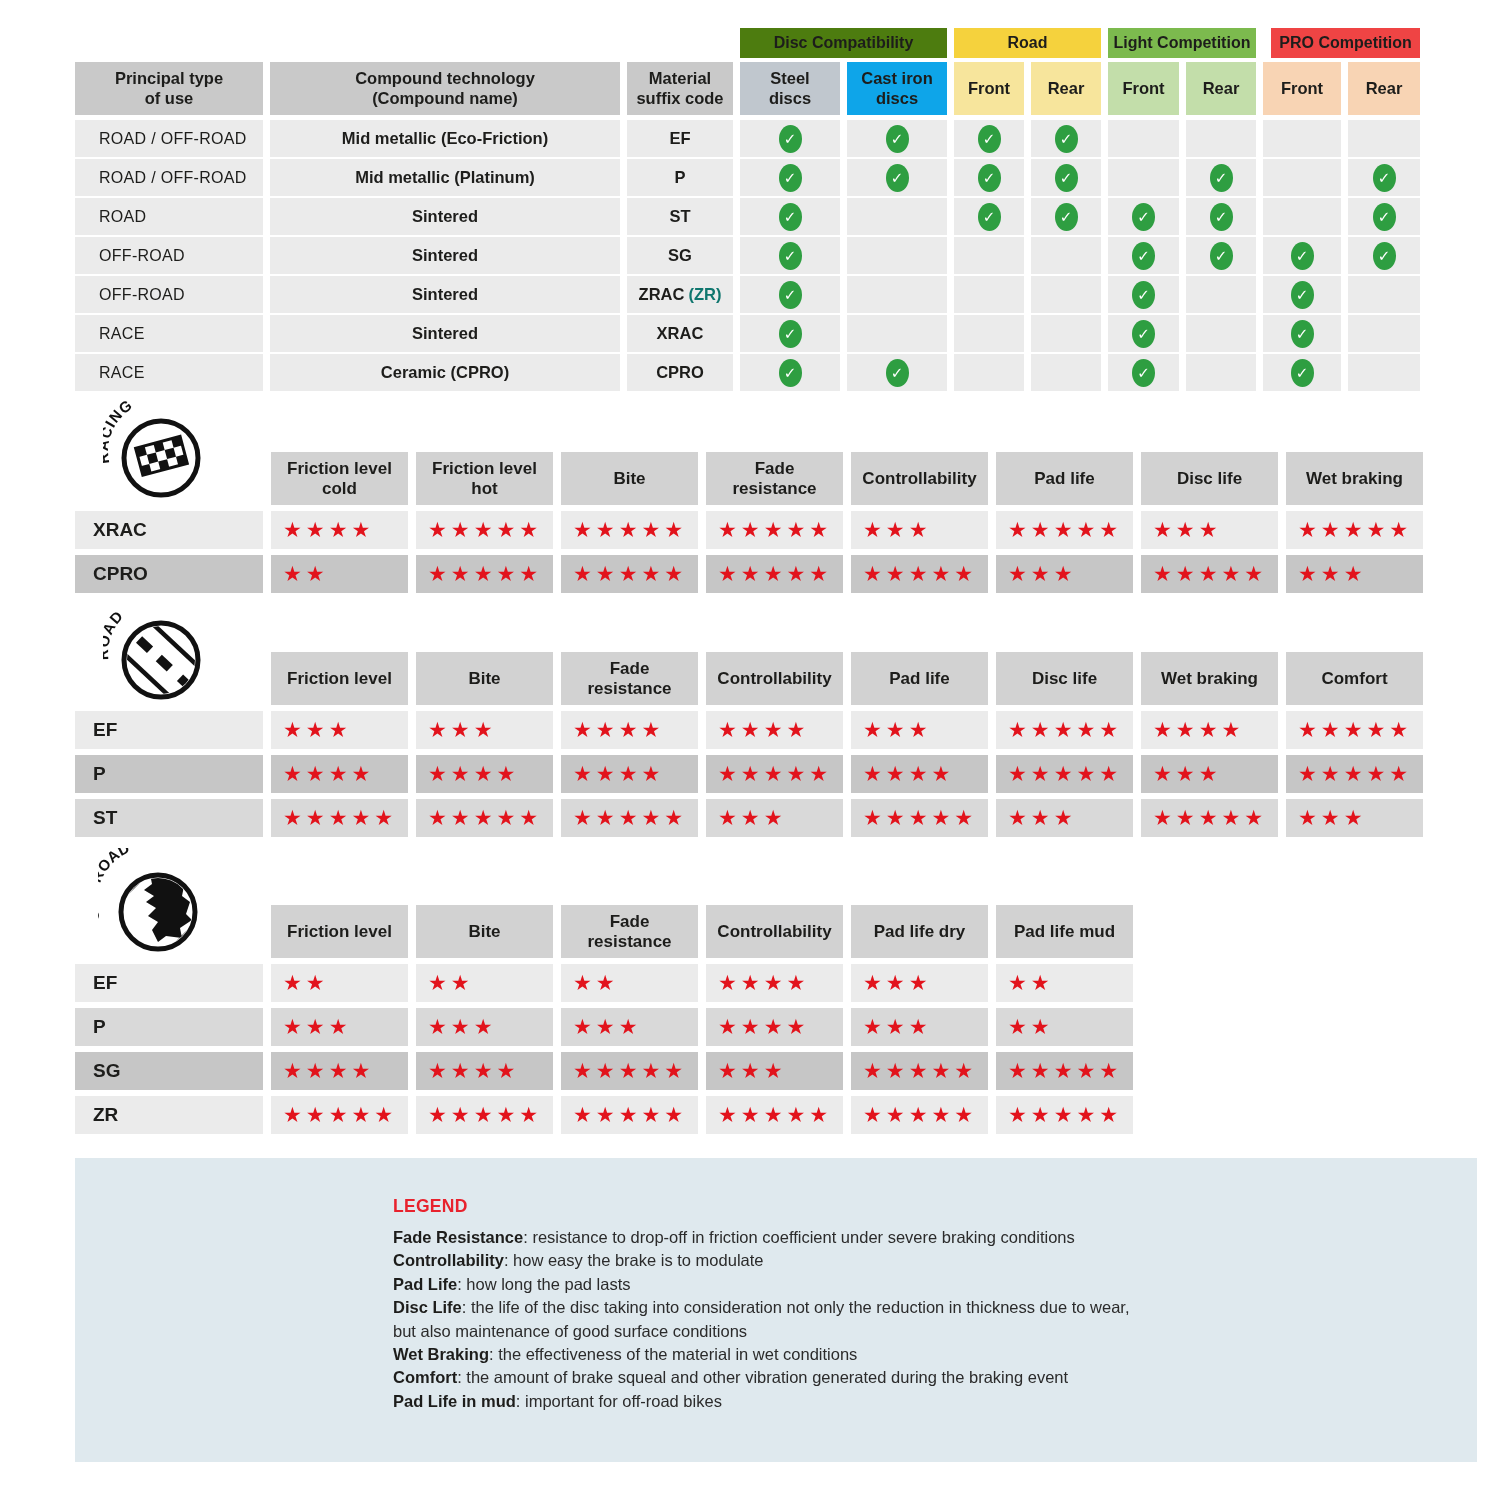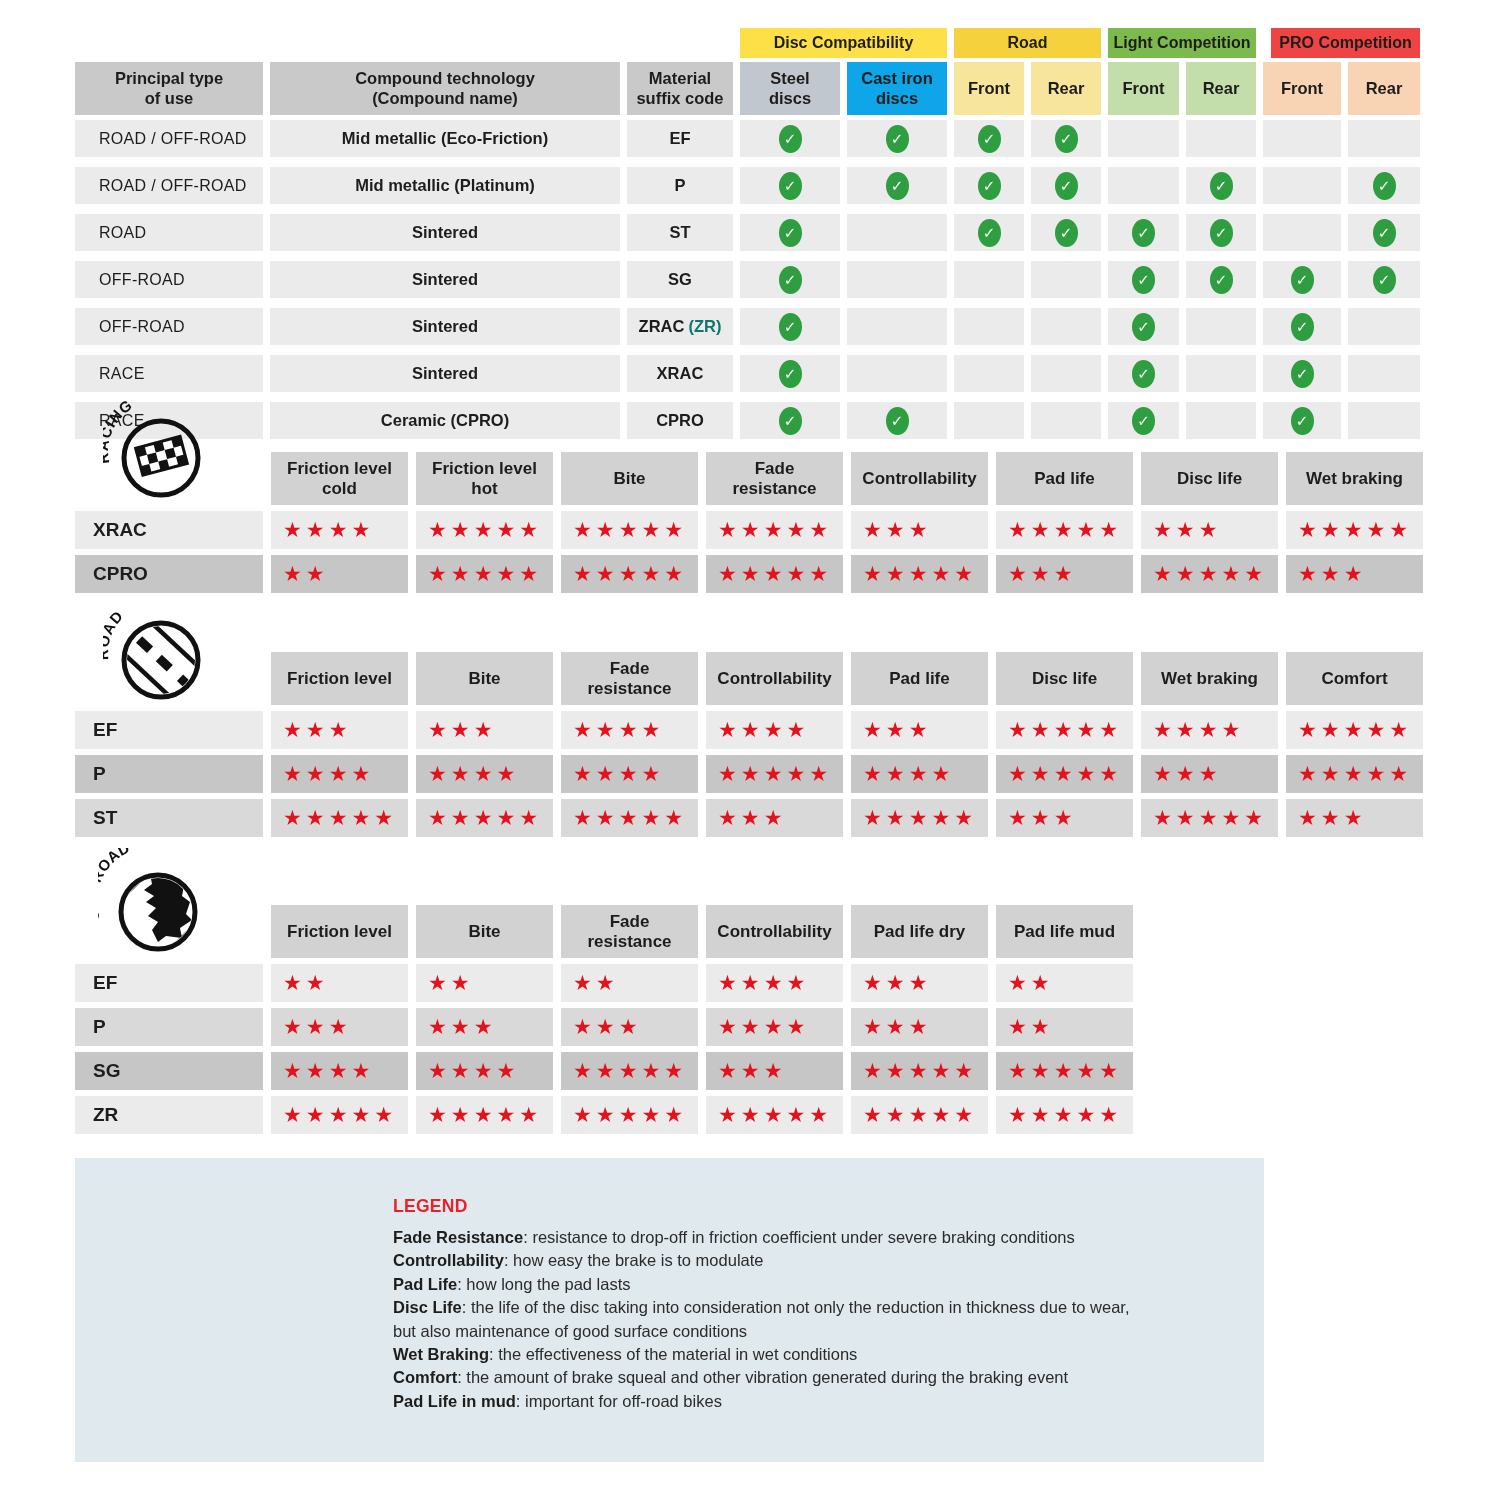--- a/index.html
+++ b/index.html
@@ -6,21 +6,21 @@
   body{width:1500px;height:1500px;font-family:"Liberation Sans",sans-serif;color:#1d1d1b;}
   .canvas{position:relative;width:1500px;height:1500px;overflow:hidden;}
 
   
   .compat-grid{display:grid;grid-template-columns:188px 350px 106px 100px 100px 70px 70px 71px 70px 78px 72px;column-gap:7px;}
   .compat-group{position:absolute;left:75px;top:28px;}
   .compat-group .cgroup{height:30px;display:flex;align-items:center;justify-content:center;font-weight:bold;font-size:16px;grid-column:span 2;}
   .compat-group .cgroup-spacer{grid-column:span 3;background:transparent;}
   .compat-header{position:absolute;left:75px;top:62px;}
   .compat-header .chead{height:53px;display:flex;align-items:center;justify-content:center;text-align:center;font-weight:bold;font-size:16.5px;line-height:1.18;white-space:pre-line;}
-  .compat-body{position:absolute;left:75px;top:120px;grid-auto-rows:37px;row-gap:10px;}
+  .compat-body{position:absolute;left:75px;top:120px;grid-auto-rows:37px;row-gap:2px;}
   .compat-body .cell{background:#ebebeb;display:flex;align-items:center;font-size:16px;}
   .compat-body .use{padding-left:24px;letter-spacing:.3px;}
   .compat-body .compound{justify-content:center;font-weight:bold;font-size:16.5px;}
   .compat-body .code{justify-content:center;font-weight:bold;font-size:16.5px;}
   .compat-body .code .code-suffix{color:#0f766e;margin-left:4px;font-weight:bold;}
   .compat-body .check-cell{justify-content:center;}
   .chk{width:23px;height:28px;border-radius:50%;background:#2e9e41;color:#fff;display:flex;align-items:center;justify-content:center;font-size:15px;font-weight:bold;font-family:"DejaVu Sans",sans-serif;}
 
   
   .stars-table{position:absolute;left:75px;display:grid;column-gap:8px;row-gap:6px;}
@@ -38,33 +38,33 @@
   .dark{background:#c6c6c6;}
 
   
   .sec-icon{position:absolute;}
   .icon-racing{left:103px;top:396px;}
   .icon-road{left:103px;top:598px;}
   .icon-offroad{left:98px;top:848px;}
   .sec-icon text{font-family:"Liberation Sans",sans-serif;font-weight:bold;fill:#111;}
 
   
-  .legend{position:absolute;left:75px;top:1158px;width:1189px;height:304px;background:#dfe9ee;box-sizing:border-box;padding:38px 40px 0 318px;}
+  .legend{position:absolute;left:75px;top:1158px;width:1402px;height:304px;background:#dfe9ee;box-sizing:border-box;padding:38px 40px 0 318px;}
   .legend-title{color:#e8222d;font-weight:bold;font-size:17.5px;margin-bottom:9px;letter-spacing:.3px;}
   .lline{font-size:16.5px;line-height:23.4px;color:#2b2b2b;}
   .lline b{color:#1d1d1b;}
 </style>
 </head>
 <body>
 
 <div class="canvas">
 
   <div class="compat-grid compat-group">
       <div class="cgroup-spacer"></div>
-      <div class="cgroup" style="background: #fde047;">Disc Compatibility</div>
+      <div class="cgroup" style="background: #4d7c0f;">Disc Compatibility</div>
       <div class="cgroup" style="background: rgb(245, 210, 61);">Road</div>
       <div class="cgroup" style="background: rgb(124, 186, 78);">Light Competition</div>
       <div class="cgroup" style="background: #ef4444; margin-left: 8px;">PRO Competition</div>
     </div>
   <div class="compat-grid compat-header">
       <div class="chead" style="background: rgb(201, 201, 201);">Principal type
 of use</div>
       <div class="chead" style="background: rgb(201, 201, 201);">Compound technology
 (Compound name)</div>
       <div class="chead" style="background: rgb(201, 201, 201);">Material

